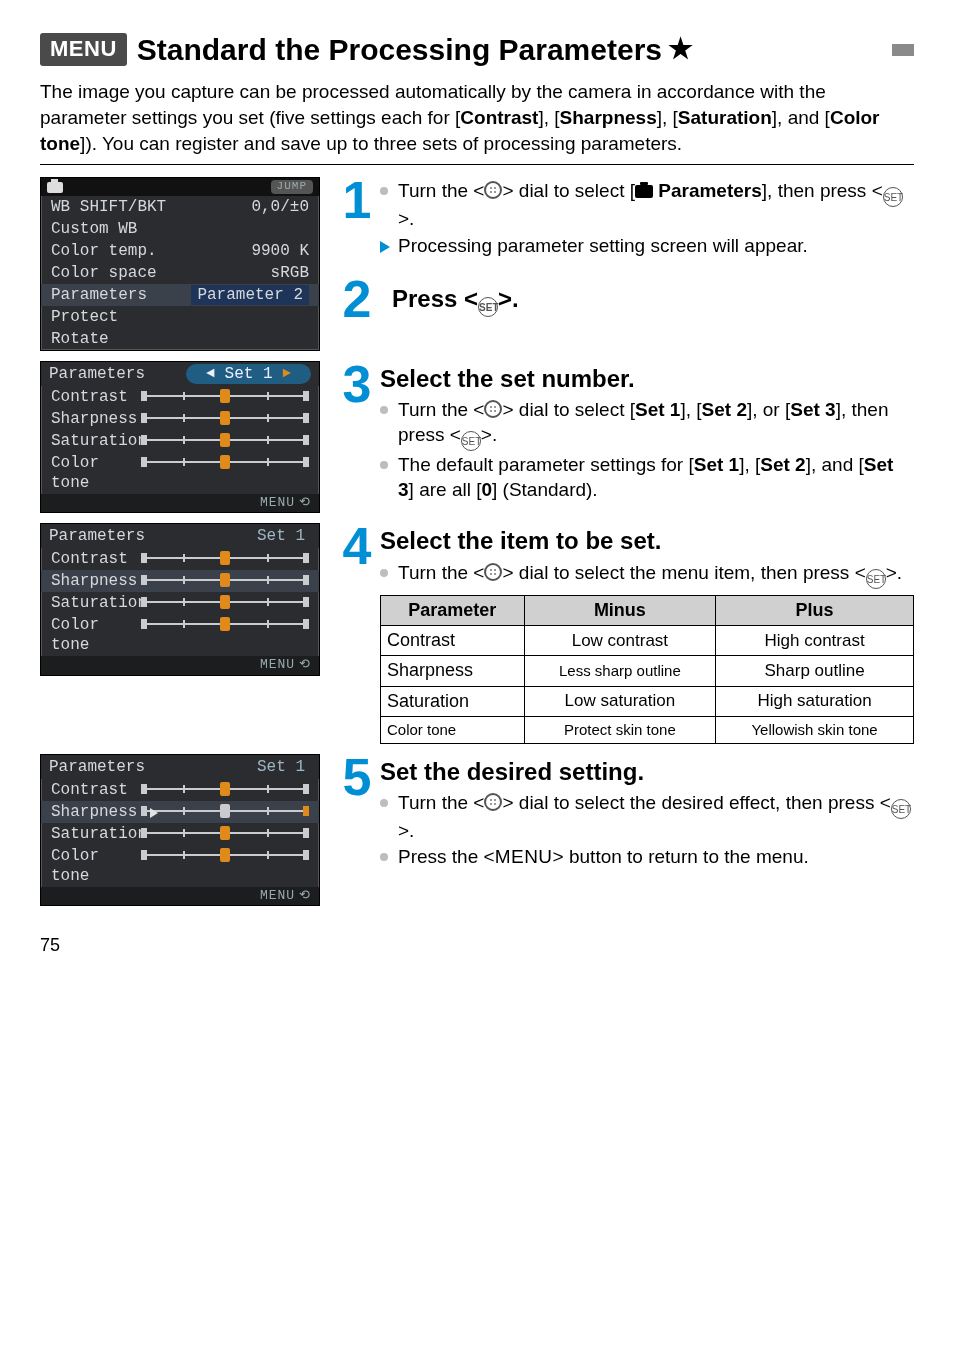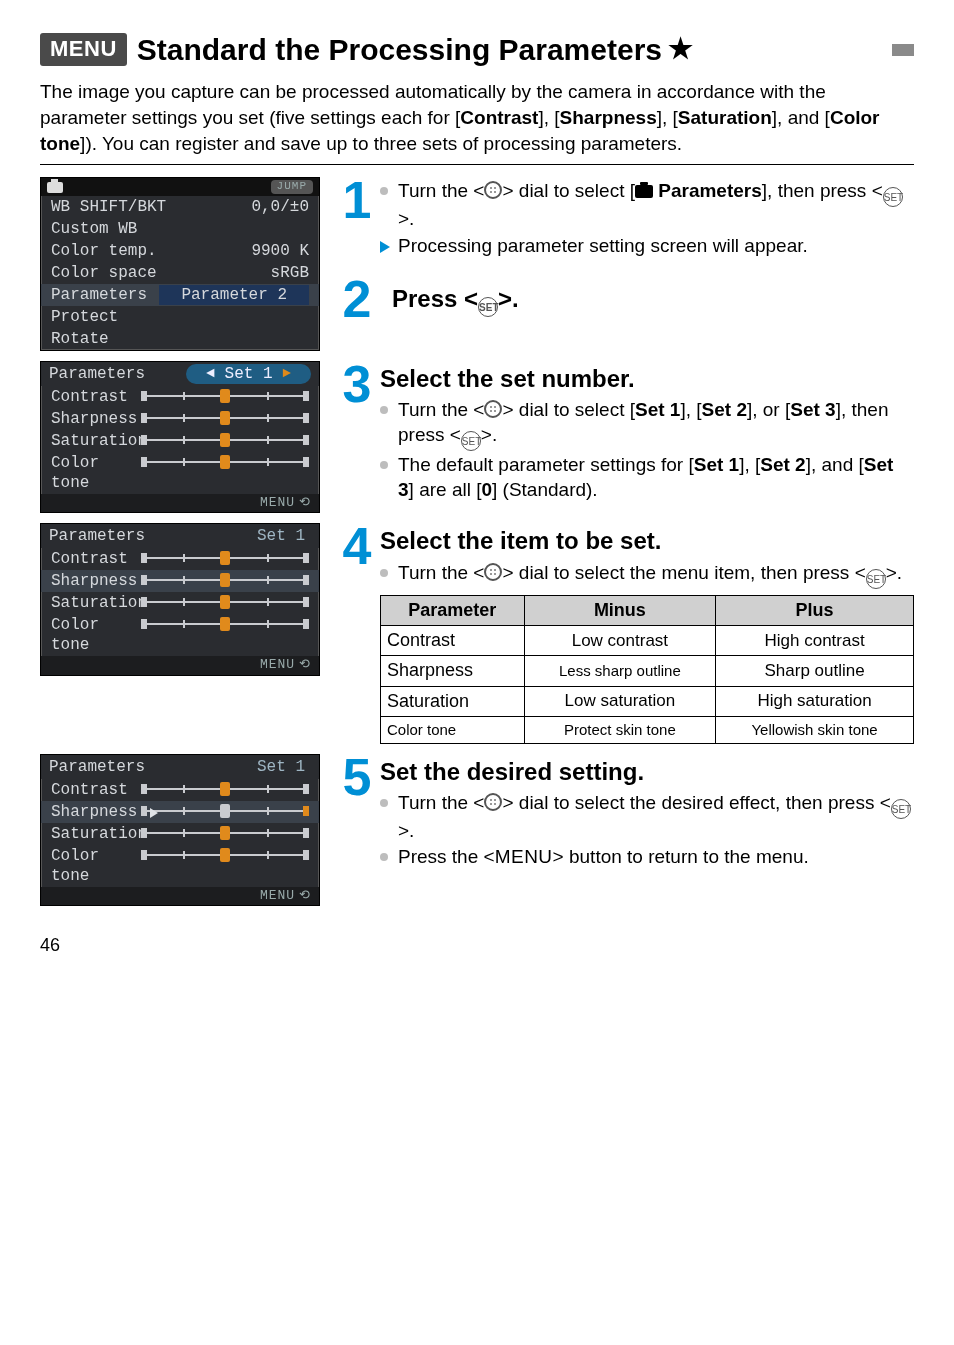--- a/index.html
+++ b/index.html
@@ -111,21 +111,21 @@
     display:flex; align-items:center; justify-content:space-between;
     background:#111; padding:2px 6px; font-size:13px; color:#9aa;
   }
   .lcd .cam-ic{
     width:16px;height:11px;background:#ddd;border-radius:2px;position:relative;
   }
   .lcd .cam-ic::before{content:"";position:absolute;left:4px;top:-3px;width:7px;height:3px;background:#ddd;}
   .lcd .jump-pill{background:#555;border-radius:4px;padding:0 6px;font-size:11px;letter-spacing:1px;}
   .lcd .row{display:flex;justify-content:space-between;padding:1px 10px;}
   .lcd .row.sel{ background:#3a414a;}
-  .lcd .highlight-val{ background:#1e3559; padding:0 22px;}
+  .lcd .highlight-val{ background:#1e3559; padding:0 6px;}
   .lcd .foot{background:#1c1d1f;color:#9aa;text-align:right;padding:1px 8px;font-size:13px;letter-spacing:1px;}
   .lcd .recycle::before{content:"⟲"; margin-left:4px;}
 
   .lcd .param-head{
     display:flex;align-items:center;justify-content:space-between;
     padding:2px 8px;background:#2a2c30;
   }
   .lcd .chip{
     background:#1f5d83;border-radius:14px;padding:0 20px;
     display:flex;align-items:center;gap:10px;color:#eef;
@@ -528,13 +528,13 @@
           <span class="b-dot"></span>
           <span class="li-text">
             <span>Press the &lt;</span><span class="menu-word">MENU</span><span>&gt;  button to return to the menu.</span>
           </span>
         </li>
       </ul>
     </div>
   </div>
 </div>
 
-<div class="page-num">46</div>
+<div class="page-num">75</div>
 
 </body></html>

